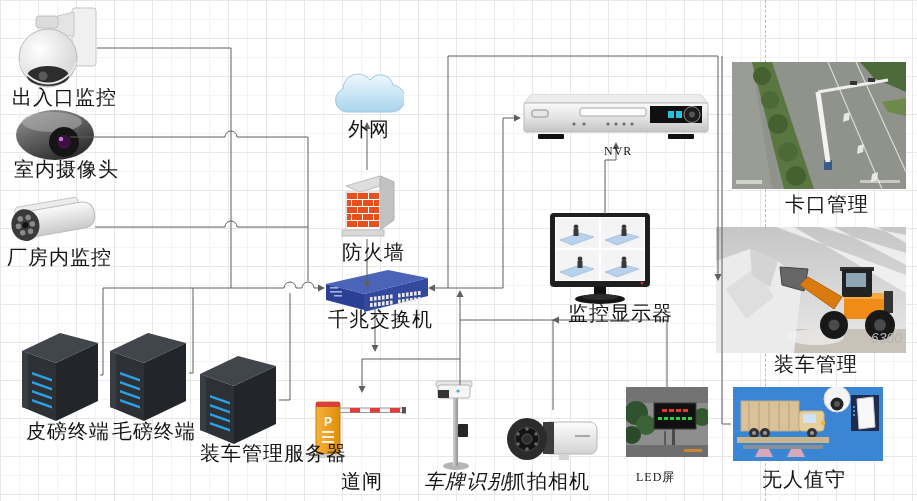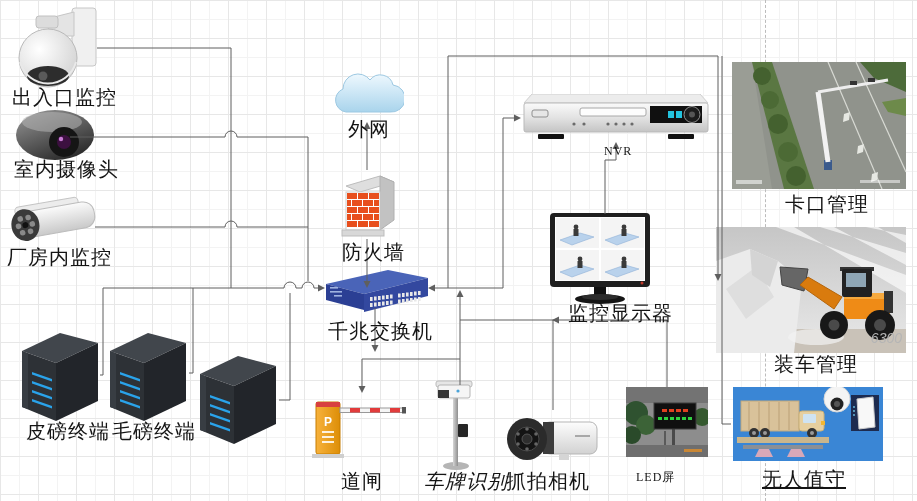--- a/index.html
+++ b/index.html
@@ -507,26 +507,27 @@
       <polygon points="362,393 358.5,386 365.5,386"></polygon>
       <polygon points="375,352 371.5,345 378.5,345"></polygon>
     </g>
   </svg>
 
   <div class="lbl" style="left:12px;top:84px;">出入口监控</div>
   <div class="lbl" style="left:14px;top:156px;">室内摄像头</div>
   <div class="lbl" style="left:7px;top:244px;">厂房内监控</div>
   <div class="lbl" style="left:348px;top:116px;">外网</div>
   <div class="lbl" style="left:342px;top:239px;">防火墙</div>
-  <div class="lbl" style="left:328px;top:318px;">千兆交换机</div>
+  <div class="lbl" style="left:328px;top:306px;">千兆交换机</div>
   <div class="lbl sm" style="left:604px;top:144px;">NVR</div>
   <div class="lbl" style="left:568px;top:300px;">监控显示器</div>
   <div class="lbl" style="left:785px;top:191px;font-family:Liberation Mono, monospace;">卡口管理</div>
   <div class="lbl" style="left:774px;top:351px;">装车管理</div>
   <div class="lbl" style="left:26px;top:418px;">皮磅终端</div>
   <div class="lbl" style="left:112px;top:418px;">毛磅终端</div>
+  <div class="lbl" style="left:200px;top:440px;">装车管理服务器</div>
   <div class="lbl" style="left:341px;top:468px;">道闸</div>
   <div class="lbl" style="left:424px;top:468px;font-style:italic;">车牌识别</div>
   <div class="lbl" style="left:506px;top:468px;">抓拍相机</div>
   <div class="lbl sm" style="left:636px;top:469px;">LED屏</div>
-  <div class="lbl" style="left:762px;top:466px;text-decoration:underline;">无人值守</div>
+  <div class="lbl" style="left:762px;top:466px;">无人值守</div>
 
 </div>
 
 </body></html>

